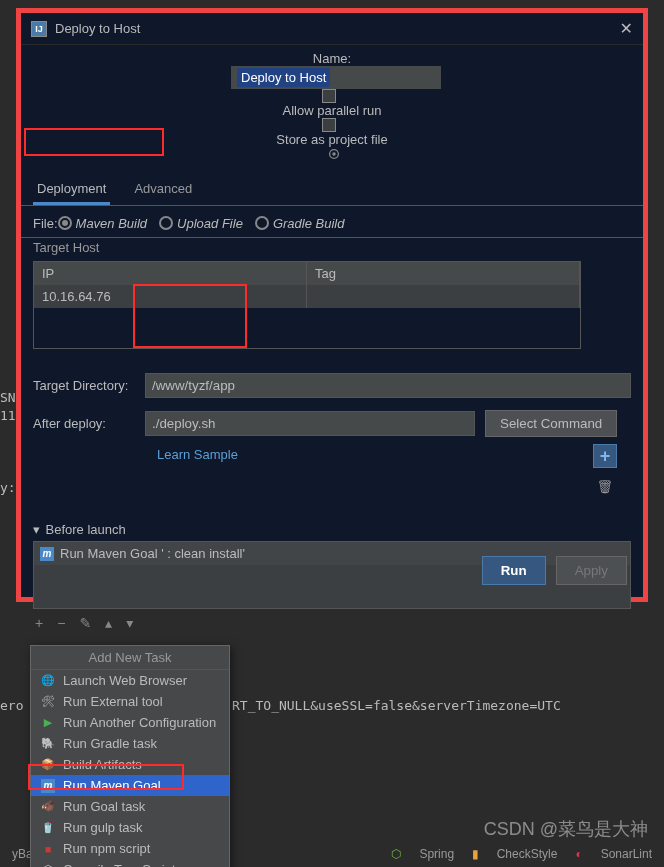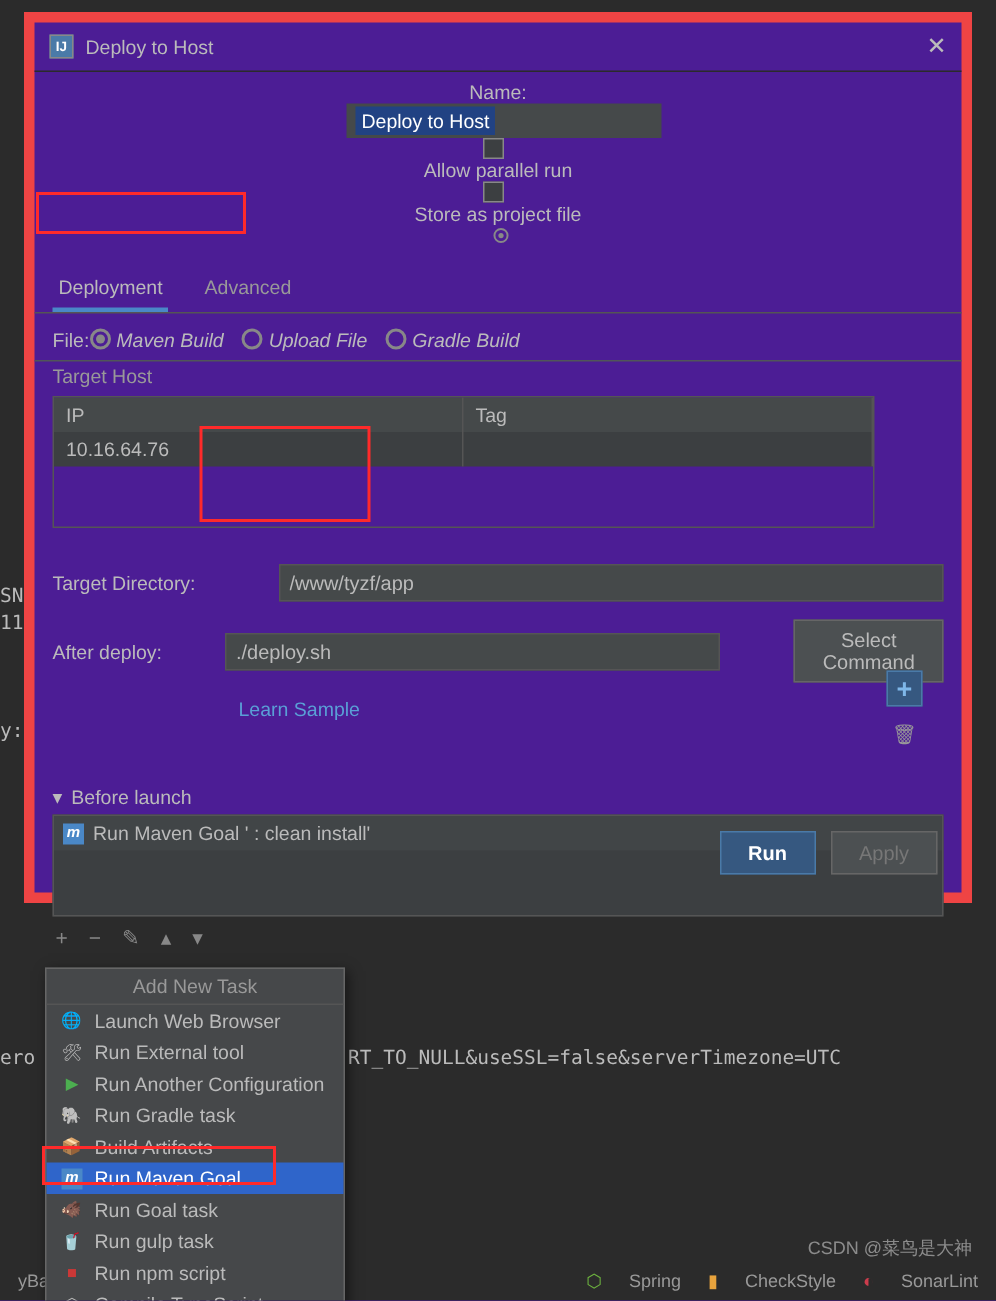--- a/index.html
+++ b/index.html
@@ -12,22 +12,22 @@
   height: 867px;
   overflow: hidden;
   position: relative;
 }
 .dialog {
   position: absolute;
   left: 16px;
   top: 8px;
   width: 632px;
   height: 594px;
-  background: #4c1d95;
-  border: 7px solid #ef4444;
+  background: #0f172a;
+  border: 5px solid #ef4444;
 }
 .titlebar {
   display: flex;
   align-items: center;
   padding: 6px 10px;
   border-bottom: 1px solid #2b2b2b;
 }
 .titlebar .icon { width: 16px; height: 16px; background:#4a7aa8; border:1px solid #888; margin-right:8px; display:flex; align-items:center; justify-content:center; font-size:9px; color:#fff; font-weight:bold;}
 .titlebar .title { flex:1; color:#bbb; }
 .titlebar .close { color:#bbb; font-size:16px; cursor:pointer; }
@@ -48,21 +48,21 @@
 .redbox2 { position:absolute; border:2px solid #ff2a2a; left:133px; top:284px; width:114px; height:64px; pointer-events:none; }
 .section-label { padding:2px 12px; color:#999; border-top:1px solid #515658; }
 .hostpanel { margin:4px 12px; border:1px solid #555; }
 .hosthead { display:flex; background:#45494a; }
 .hosthead .col { flex:1; padding:4px 8px; border-right:1px solid #555; }
 .hostrow { display:flex; background:#3c3f41; }
 .hostrow .col { flex:1; padding:4px 8px; border-right:1px solid #555; }
 .hostbtns { position:absolute; right:26px; top:183px; display:flex; flex-direction:column; gap:6px; }
 .addbtn { width:24px; height:24px; background:#365880; color:#7fb7e8; display:flex; align-items:center; justify-content:center; border:1px solid #4a7aa8; font-size:18px; font-weight:bold; cursor:pointer; }
 .trashbtn { width:24px; height:24px; color:#999; display:flex; align-items:center; justify-content:center; cursor:pointer; }
-.form-row { display:flex; align-items:center; padding:6px 12px;gap:39px; }
+.form-row { display:flex; align-items:center; padding:6px 12px; }
 .form-row label { width:112px; color:#bbb; }
 .textfield { background:#45494a; border:1px solid #555; color:#bbb; padding:4px 6px; flex:1; }
 .short-field { width: 330px; flex:none; }
 .select-cmd { background:#4c5052; border:1px solid #666; color:#bbb; padding:5px 14px; margin-left:10px; cursor:pointer; }
 .link { color:#5a9fd6; padding:4px 0 4px 136px; cursor:pointer; }
 .before-launch { position:absolute; left:12px; right:12px; top:505px; }
 .bl-head { display:flex; align-items:center; gap:6px; color:#bbb; padding:4px 0; }
 .bl-list { border:1px solid #555; background:#3c3f41; height:68px; }
 .bl-item { padding:4px 6px; display:flex; align-items:center; gap:6px; background:#414547; }
 .maven-icon { width:14px; height:14px; background:#4a88c7; color:#fff; font-size:10px; font-style:italic; font-weight:bold; display:flex; align-items:center; justify-content:center; }
@@ -73,21 +73,21 @@
 .btn.primary { background:#365880; border:1px solid #4a7aa8; color:#fff; font-weight:bold; }
 .btn.disabled { color:#777; }
 .context-menu { position:absolute; left:30px; top:645px; width:200px; background:#46484a; border:1px solid #666; box-shadow:2px 2px 8px rgba(0,0,0,0.5); z-index:100; }
 .cm-title { text-align:center; padding:4px 0; color:#999; border-bottom:1px solid #555; }
 .cm-item { display:flex; align-items:center; gap:8px; padding:3px 10px; cursor:pointer; color:#bbb; }
 .cm-item.highlight { background:#2f65ca; color:#fff; }
 .redbox3 { position:absolute; border:2px solid #ff2a2a; left:28px; top:764px; width:156px; height:26px; pointer-events:none; z-index:101; }
 .cm-icon { width:14px; height:14px; display:flex; align-items:center; justify-content:center; font-size:11px; }
 .bg-text { position:absolute; color:#bbb; font-family:monospace; }
 .statusbar { position:absolute; bottom:6px; left:0; right:0; display:flex; align-items:center; gap:18px; padding:0 12px; font-size:12px; color:#999; }
-.watermark { position:absolute; right:16px; bottom:26px; color:#cccccc; font-size:12px; opacity:0.6; }
+.watermark { position:absolute; right:16px; bottom:26px; color:#cccccc; font-size:18px; opacity:0.6; }
 .caret { color:#bbb; }
 </style>
 </head>
 <body>
 
 <div class="bg-text" style="left:0;top:390px;">SN</div>
 <div class="bg-text" style="left:0;top:408px;">11</div>
 <div class="bg-text" style="left:0;top:480px;">y:</div>
 <div class="bg-text" style="left:0;top:698px;">ero</div>
 <div class="bg-text" style="left:232px;top:698px;font-family:monospace;">RT_TO_NULL&amp;useSSL=false&amp;serverTimezone=UTC</div>

